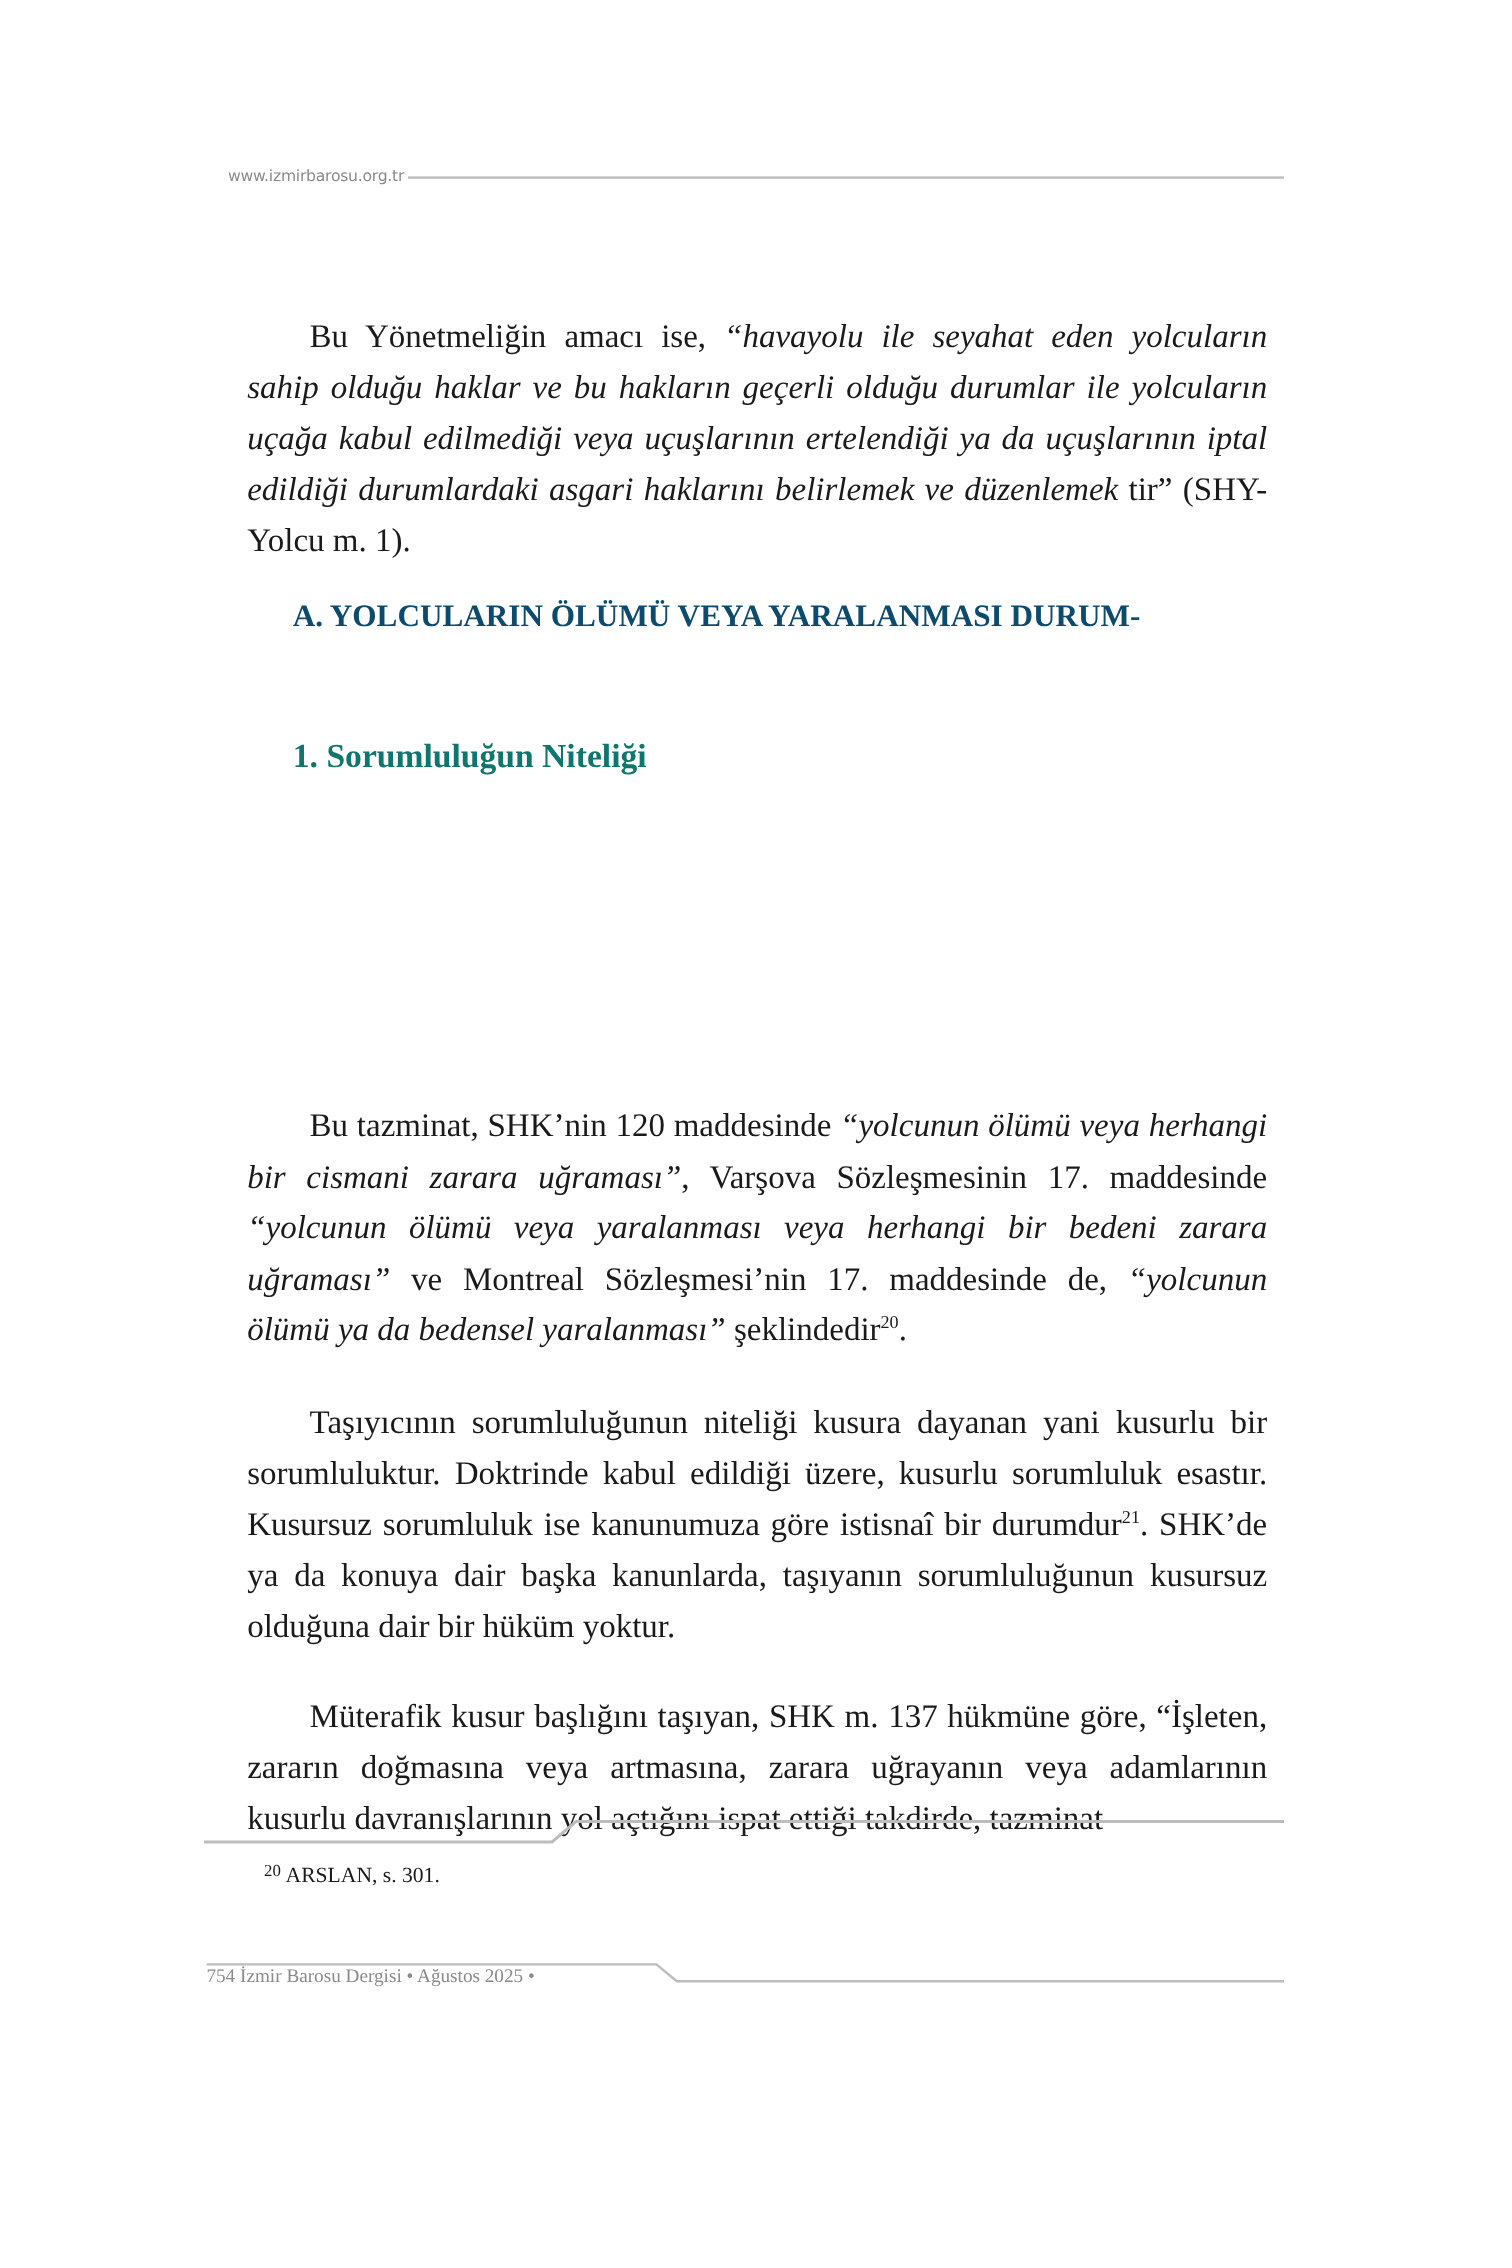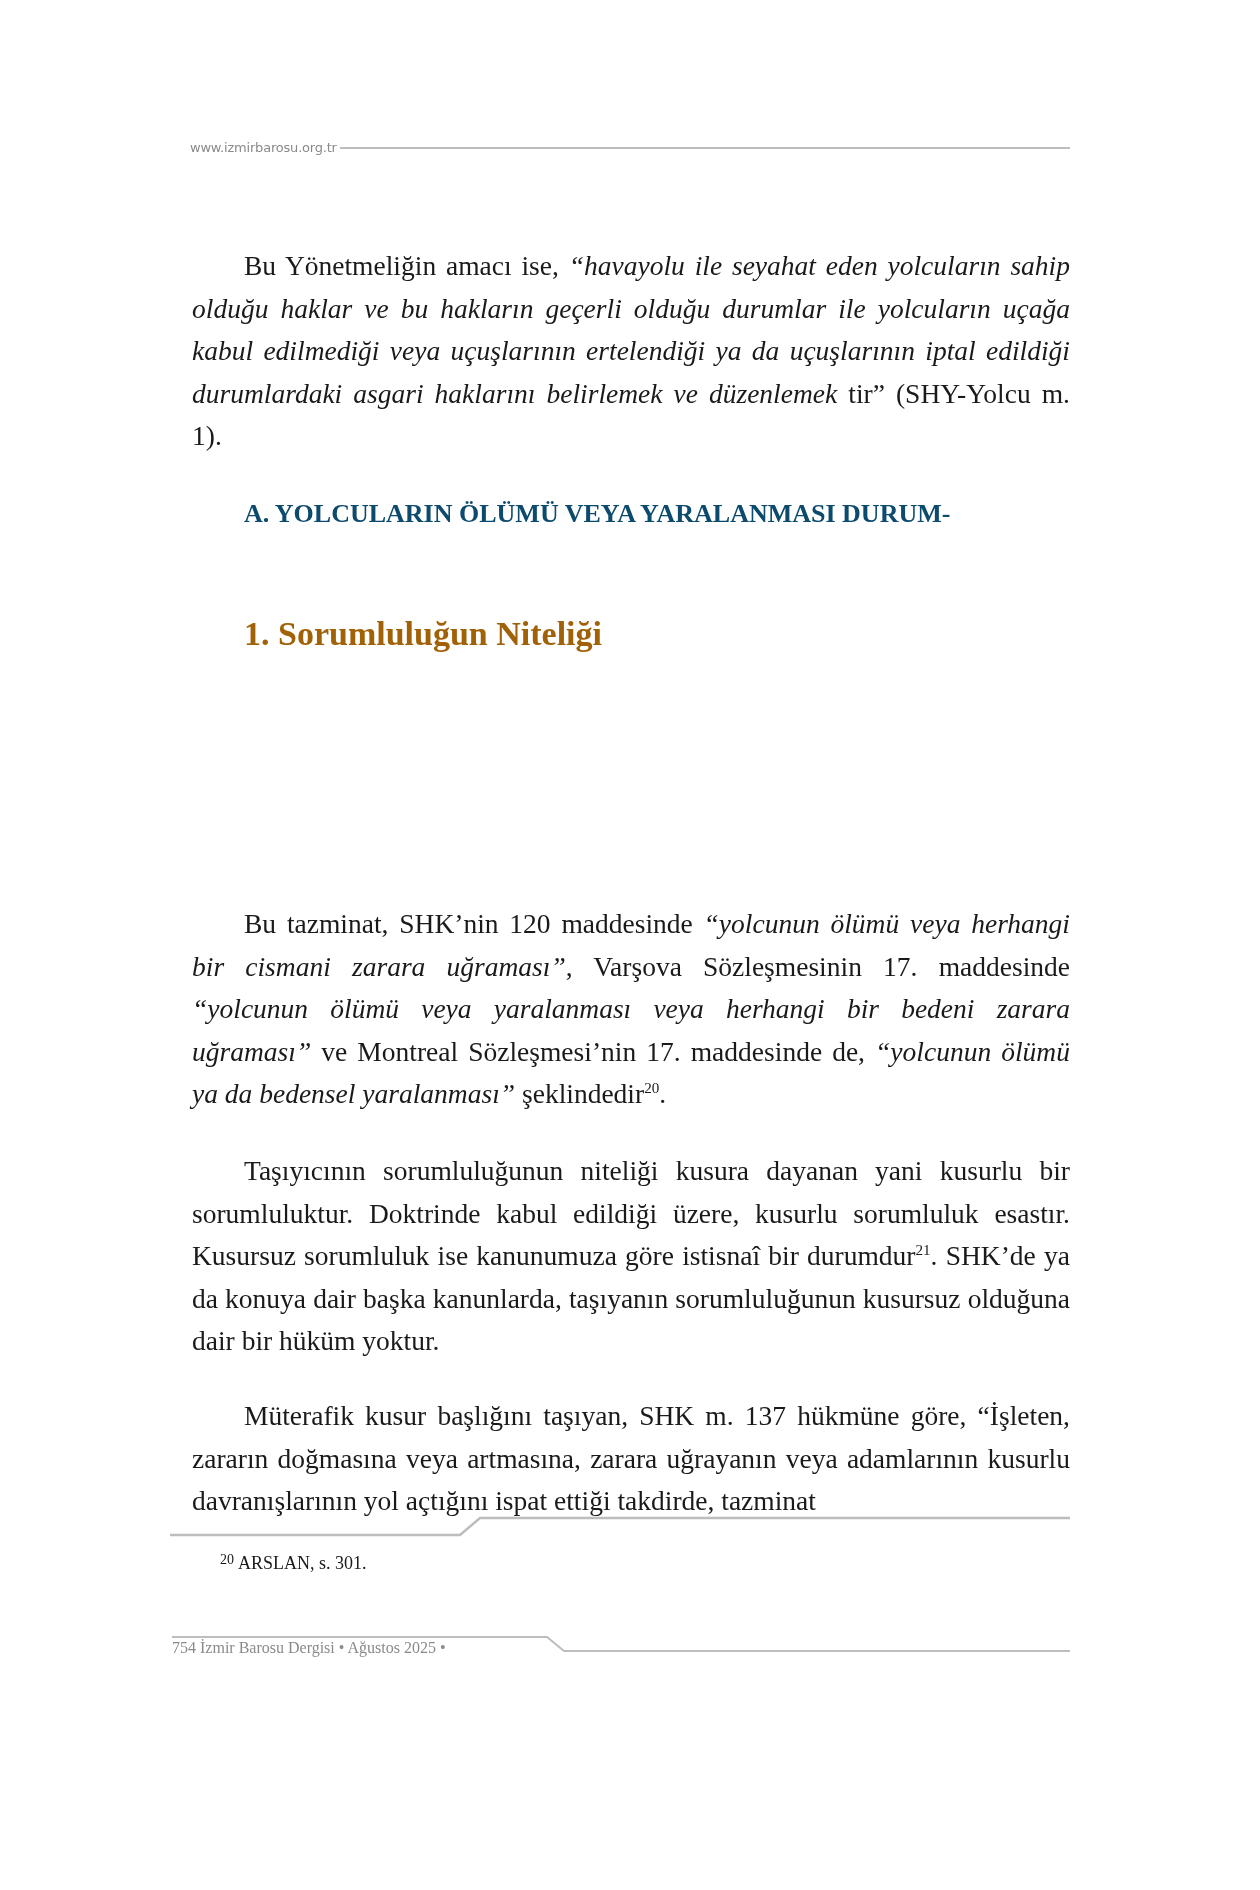--- a/index.html
+++ b/index.html
@@ -4,26 +4,26 @@
 <style>
   html, body { margin: 0; padding: 0; background: #ffffff; }
   body { width: 1260px; height: 1890px; position: relative; overflow: hidden; }
   .page { position: absolute; left: 0; top: 0; width: 1260px; height: 1890px; background: #fff; }
 
   .header { position: absolute; left: 190px; top: 113px; width: 880px; height: 20px; display: flex; align-items: center; margin-top: 24px; }
   .header-url { font-family: "DejaVu Sans", sans-serif; font-size: 13px; color: #8a8a8a; white-space: nowrap; letter-spacing: -0.2px; }
   .header-rule { flex: 1; height: 2px; background: #bdbdbd; margin-left: 3px; margin-top: 2px; }
 
   .body-text { position: absolute; left: 192px; width: 878px; font-family: "Liberation Serif", serif; font-size: 27.5px; line-height: 42.5px; color: #1a1a1a; text-align: justify; }
-  .body-text p { margin: 0; text-indent: 52px; }
+  .body-text p { margin: 14px; text-indent: 52px; }
   .body-text i { font-style: italic; }
 
   .heading { position: absolute; left: 192px; width: 878px; font-family: "Liberation Serif", serif; font-weight: bold; font-size: 26px; line-height: 42px; color: #0c4a6e; text-transform: none; }
   .heading .h-line1 { padding-left: 52px; display: block; }
-  .subheading { position: absolute; left: 244px; font-family: "Liberation Serif", serif; font-weight: bold; font-size: 34px; color: #a16207; }
+  .subheading { position: absolute; left: 244px; font-family: "Liberation Serif", serif; font-weight: bold; font-size: 28px; color: #0f766e; }
 
   sup { font-size: 0.55em; vertical-align: super; line-height: 0; }
 
   .fn-rule { position: absolute; left: 170px; top: 1510px; width: 900px; height: 30px; }
   .footnotes { position: absolute; left: 172px; top: 1548px; width: 900px; font-family: "Liberation Serif", serif; font-size: 18px; line-height: 24px; color: #1a1a1a; margin-left: 48px; }
   .footnote { margin: 0 0 12px 0; }
   .fn-num { font-size: 14px; vertical-align: 5px; margin-right: 4px; }
   .fn-cont { padding-left: 28px; display: block; }
 
   .footer { position: absolute; left: 172px; top: 1635px; width: 898px; height: 28px; }

